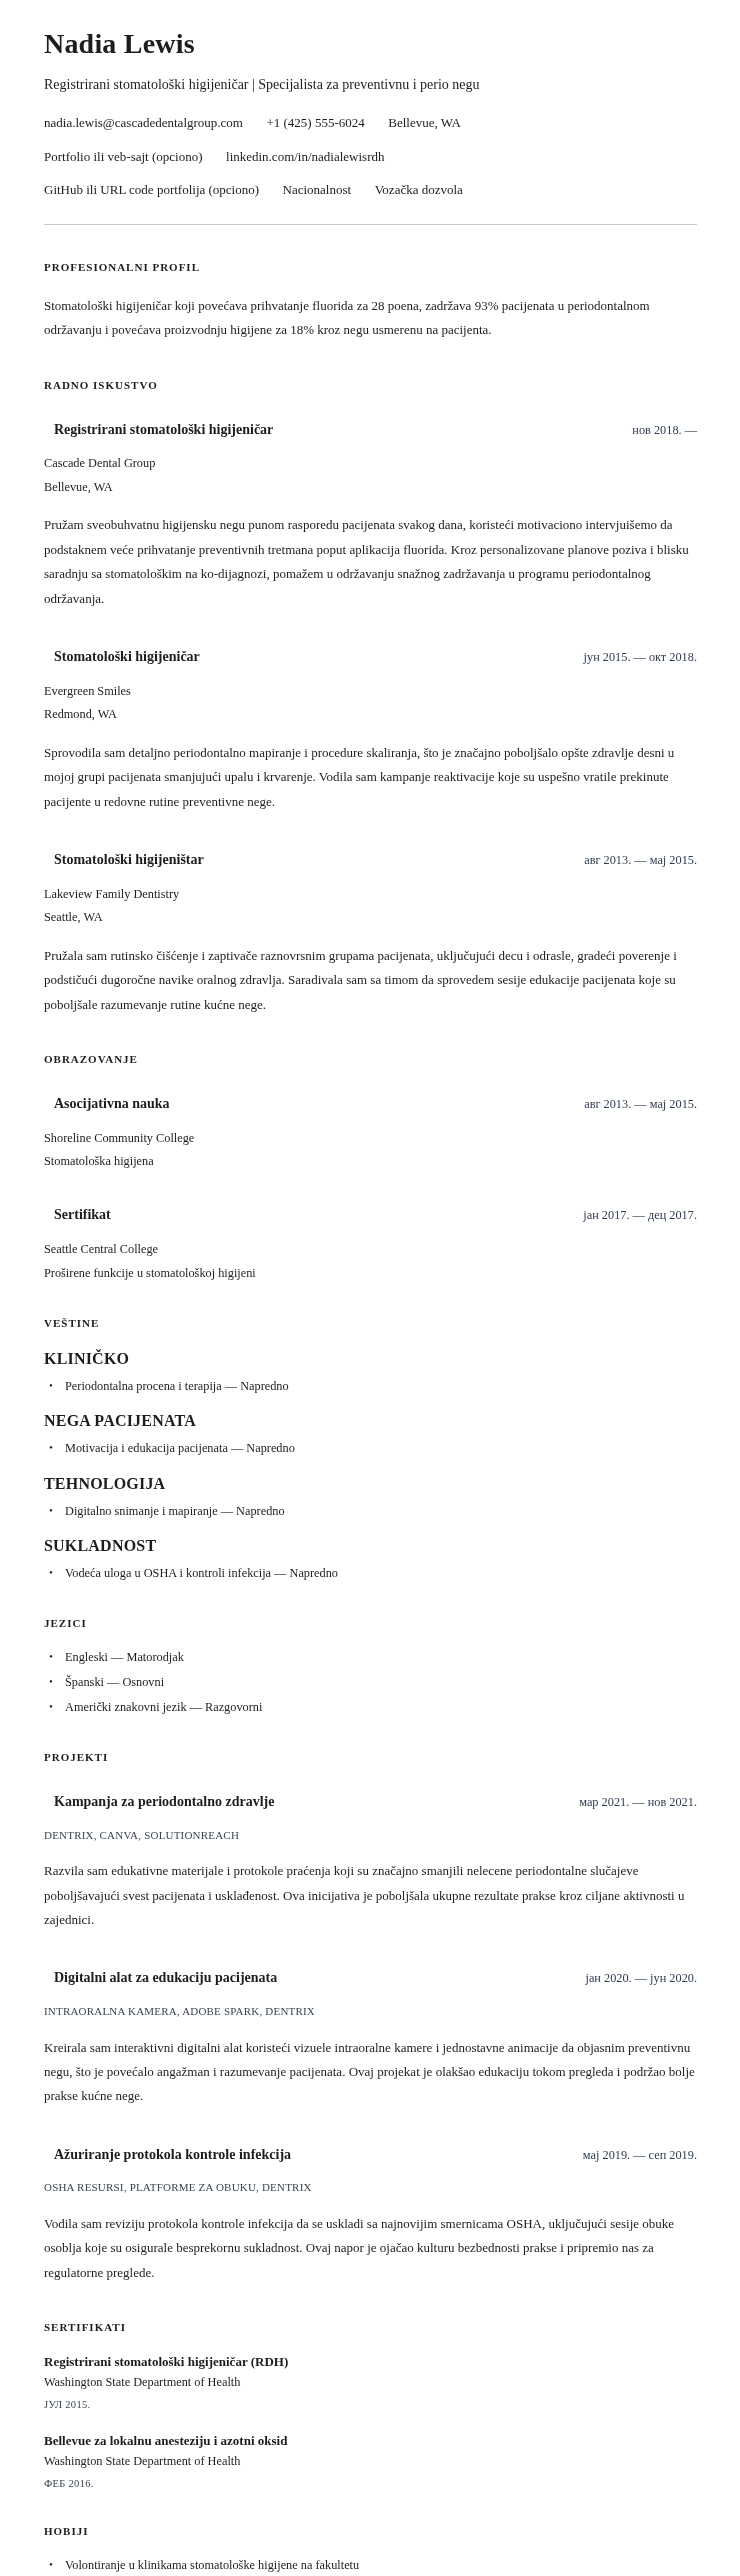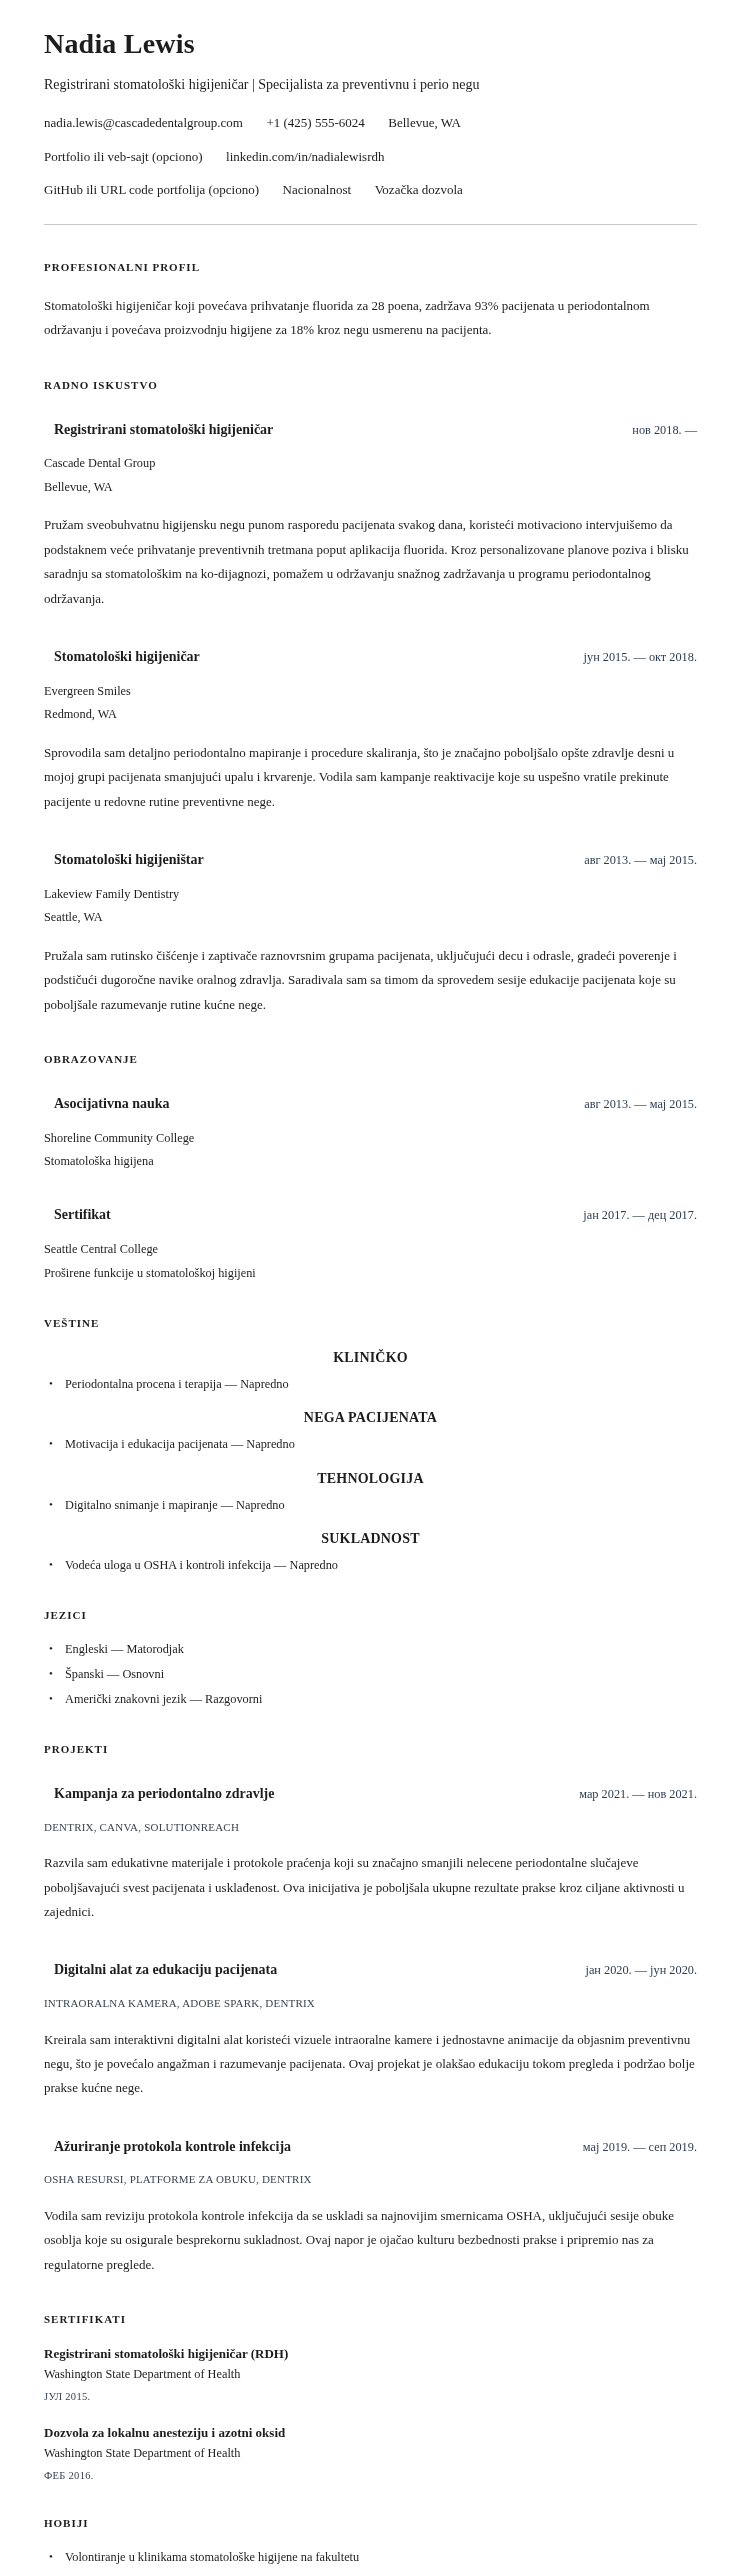--- a/index.html
+++ b/index.html
@@ -30,21 +30,21 @@
   .entry-head { display: flex; justify-content: space-between; align-items: baseline; }
   .entry-title { font-size: 14px; font-weight: bold; margin: 10px; }
   .entry-date { font-size: 12.3px; color: #2e3d50; white-space: nowrap; margin-left: 15px; }
   .entry-line { font-size: 12.3px; margin-top: 8.6px; }
   .entry-desc { font-size: 13px; line-height: 1.88; margin-top: 18.5px; margin-bottom: 0; }
   .entry-tools { font-size: 11px; letter-spacing: 0.2px; color: #3a4550; margin-top: 8.6px; }
 
   
   .skill-group { margin-top: 18.5px; }
   .skill-group:first-of-type { margin-top: 0; }
-  .skill-cat { font-size: 14px; font-weight: bold; margin: 0 0 11px 0; letter-spacing: 0.2px; text-align: center; }
+  .skill-cat { font-size: 16px; font-weight: bold; margin: 0 0 11px 0; letter-spacing: 0.2px; }
 
   ul.dotted { list-style: none; margin: 0; padding: 0 0 0 5px; }
   ul.dotted li { font-size: 12.3px; margin-bottom: 10px; padding-left: 16px; position: relative; }
   ul.dotted li::before { content: "•"; position: absolute; left: 0; top: 0; font-size: 11px; }
 
   
   .cert { margin-top: 23.5px; }
   .cert:first-of-type { margin-top: 0; }
   .cert-title { font-size: 13px; font-weight: bold; margin: 0; }
   .cert-issuer { font-size: 12.3px; margin-top: 5px; }
@@ -211,21 +211,21 @@
   <section class="section">
     <h2 class="section-title">SERTIFIKATI</h2>
 
     <div class="cert">
       <h3 class="cert-title">Registrirani stomatološki higijeničar (RDH)</h3>
       <div class="cert-issuer">Washington State Department of Health</div>
       <div class="cert-date">ЈУЛ 2015.</div>
     </div>
 
     <div class="cert">
-      <h3 class="cert-title">Dozvola za lokalnu anesteziju i azotni oksid</h3>
+      <h3 class="cert-title">Bellevue za lokalnu anesteziju i azotni oksid</h3>
       <div class="cert-issuer">Washington State Department of Health</div>
       <div class="cert-date">ФЕБ 2016.</div>
     </div>
   </section>
 
   <section class="section">
     <h2 class="section-title">HOBIJI</h2>
     <ul class="dotted">
       <li>Volontiranje u klinikama stomatološke higijene na fakultetu</li>
       <li>Domaćinstvo radionica o oralnom zdravlju u zajednici</li>

